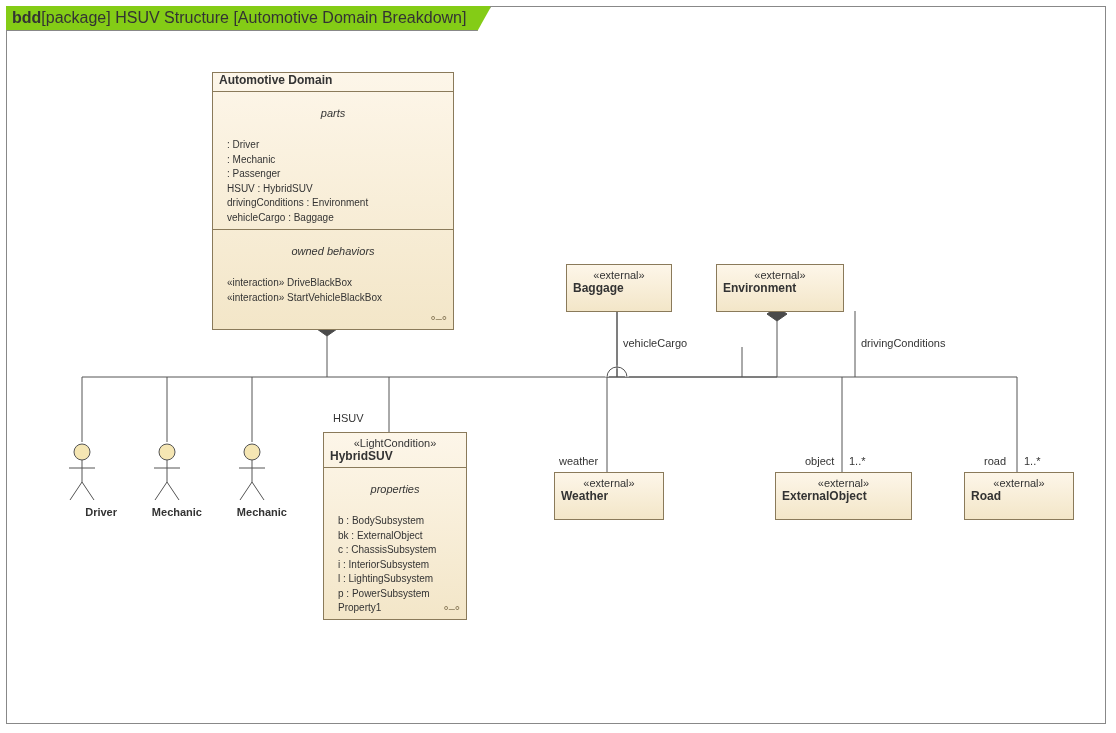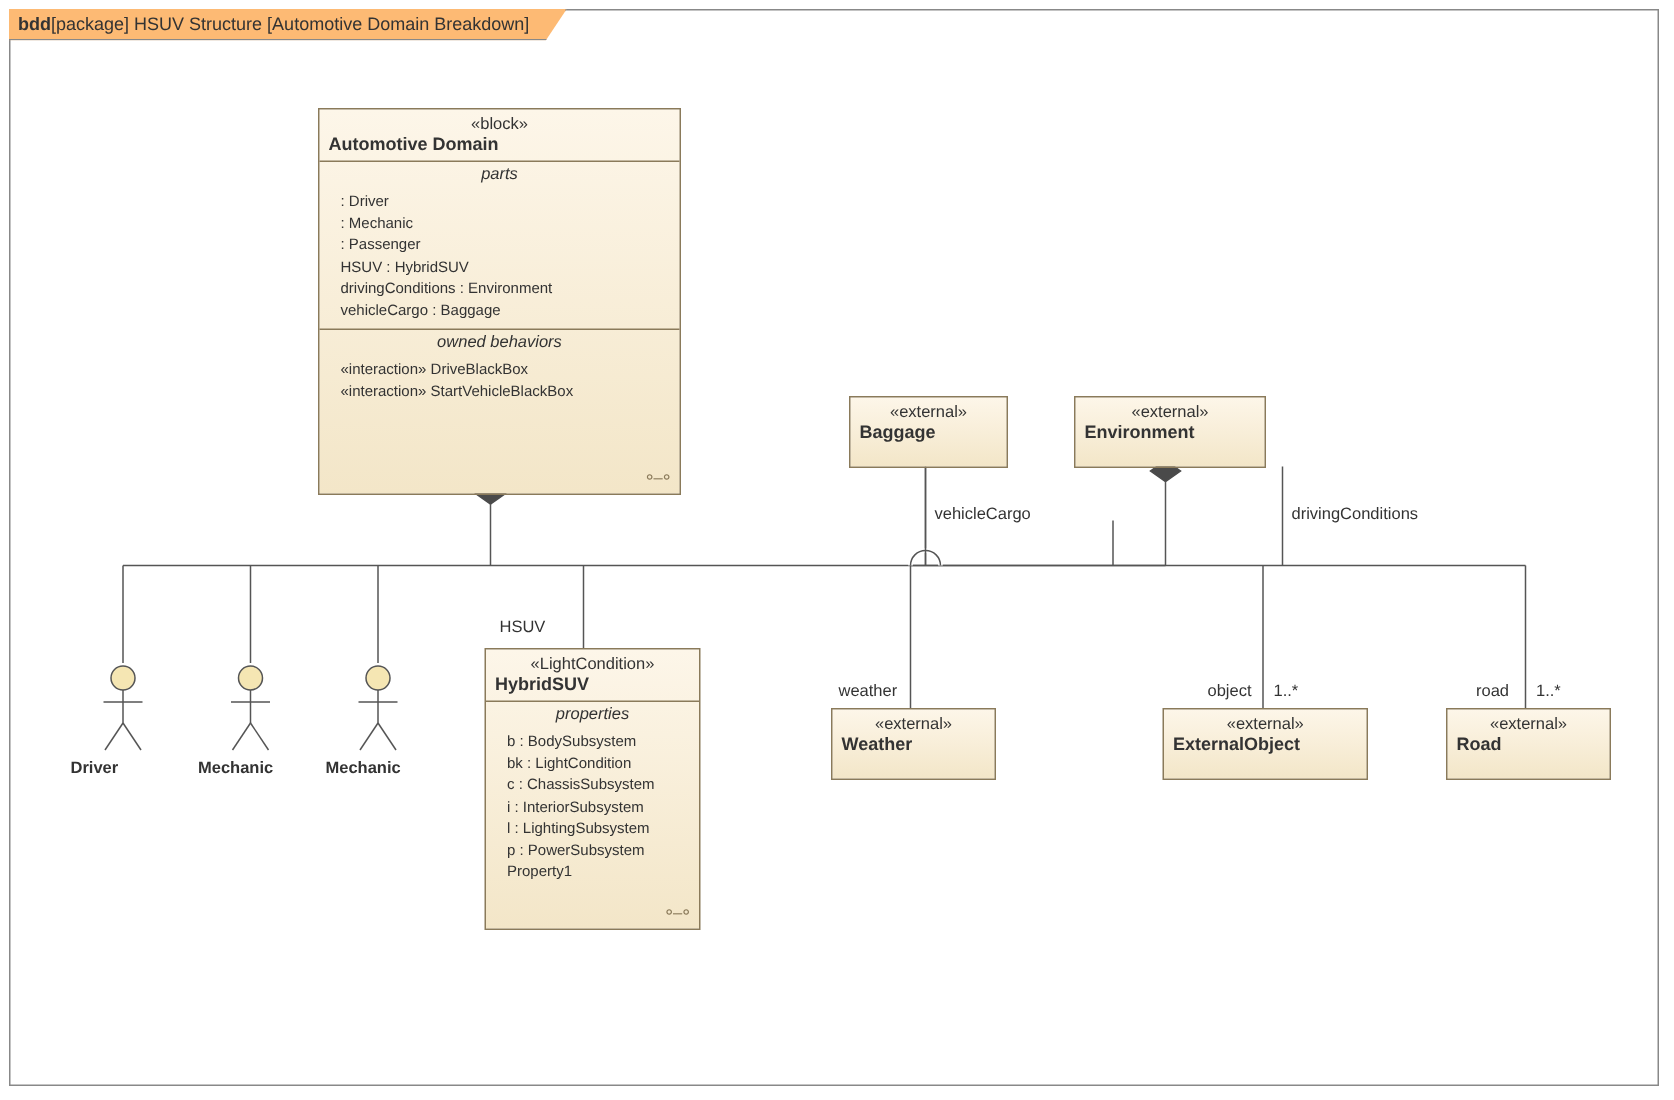--- a/index.html
+++ b/index.html
@@ -1,27 +1,27 @@
 <!DOCTYPE html>
 <html><head>
 <meta charset="utf-8">
 <style>
   html,body{margin:0;padding:0;font-family:"Segoe UI",Arial,sans-serif;font-size:12px;color:#333;background:#fff}
   .frame{position:relative;margin:6px;border:1px solid #888;width:1100px;height:718px;box-sizing:border-box}
-  .frame-title{position:absolute;top:-1px;left:-1px;border:1px solid #888;border-top:none;border-left:none;background:#fdba74;padding:3px 24px 3px 6px;font-size:12px;
+  .frame-title{position:absolute;top:-1px;left:-1px;border:1px solid #888;border-top:none;border-left:none;background:#84cc16;padding:3px 24px 3px 6px;font-size:16px;
     clip-path:polygon(0 0,100% 0,calc(100% - 14px) 100%,0 100%)}
   .frame-title b{font-weight:bold}
   .box{position:absolute;border:1px solid #8a7a5a;background:linear-gradient(#fdf6e9,#f3e6c8);box-shadow:0 0 0 rgba(0,0,0,0)}
   .box .stereo{text-align:center;font-size:11px;padding-top:4px}
   .box .name{font-weight:bold;padding:0 6px 4px}
-  .box .sect-title{text-align:center;font-style:italic;font-size:11px;border-top:1px solid #8a7a5a;padding:2px 0}
+  .box .sect-title{text-align:center;font-style:italic;font-size:11px;border-top:1px solid #8a7a5a;padding:15px 0}
   .box .sect{border-top:1px solid #8a7a5a;padding:4px 14px;font-size:10px;line-height:1.45}
   .box .sect.noborder{border-top:none}
   .glasses{position:absolute;right:6px;bottom:4px;font-size:11px;color:#8a7a5a;letter-spacing:-2px}
-  .actor{position:absolute;text-align:left;width:70px}
+  .actor{position:absolute;text-align:right;width:70px}
   .actor svg{display:block;margin:0 auto}
   .actor .label{font-weight:bold;font-size:11px;margin-top:2px}
   .edge-label{position:absolute;font-size:11px;color:#333;background:transparent;white-space:nowrap}
   svg.lines{position:absolute;left:0;top:0;pointer-events:none}
   .mult{position:absolute;font-size:11px}
 </style>
 </head>
 <body>
 
 <div class="frame">
@@ -68,21 +68,20 @@
   </svg>
 
   <svg class="lines" width="1100" height="718">
 
     <line x1="610" y1="370" x2="610" y2="304" stroke="#555"></line>
 
     <line x1="848" y1="370" x2="848" y2="304" stroke="#555"></line>
   </svg>
 
   <div class="box" style="left:205px;top:65px;width:240px;height:256px">
-    <div class="stereo">«block»</div>
     <div class="name">Automotive Domain</div>
     <div class="sect-title">parts</div>
     <div class="sect noborder">
       <div>: Driver</div>
       <div>: Mechanic</div>
       <div>: Passenger</div>
       <div>HSUV : HybridSUV</div>
       <div>drivingConditions : Environment</div>
       <div>vehicleCargo : Baggage</div>
     </div>
@@ -103,21 +102,21 @@
     <div class="stereo">«external»</div>
     <div class="name">Environment</div>
   </div>
 
   <div class="box" style="left:316px;top:425px;width:142px;height:186px">
     <div class="stereo">«LightCondition»</div>
     <div class="name">HybridSUV</div>
     <div class="sect-title">properties</div>
     <div class="sect noborder">
       <div>b : BodySubsystem</div>
-      <div>bk : LightCondition</div>
+      <div>bk : ExternalObject</div>
       <div>c : ChassisSubsystem</div>
       <div>i : InteriorSubsystem</div>
       <div>l : LightingSubsystem</div>
       <div>p : PowerSubsystem</div>
       <div>Property1</div>
     </div>
     <span class="glasses">⚬–⚬</span>
   </div>
 
   <div class="box" style="left:547px;top:465px;width:108px;height:46px">

